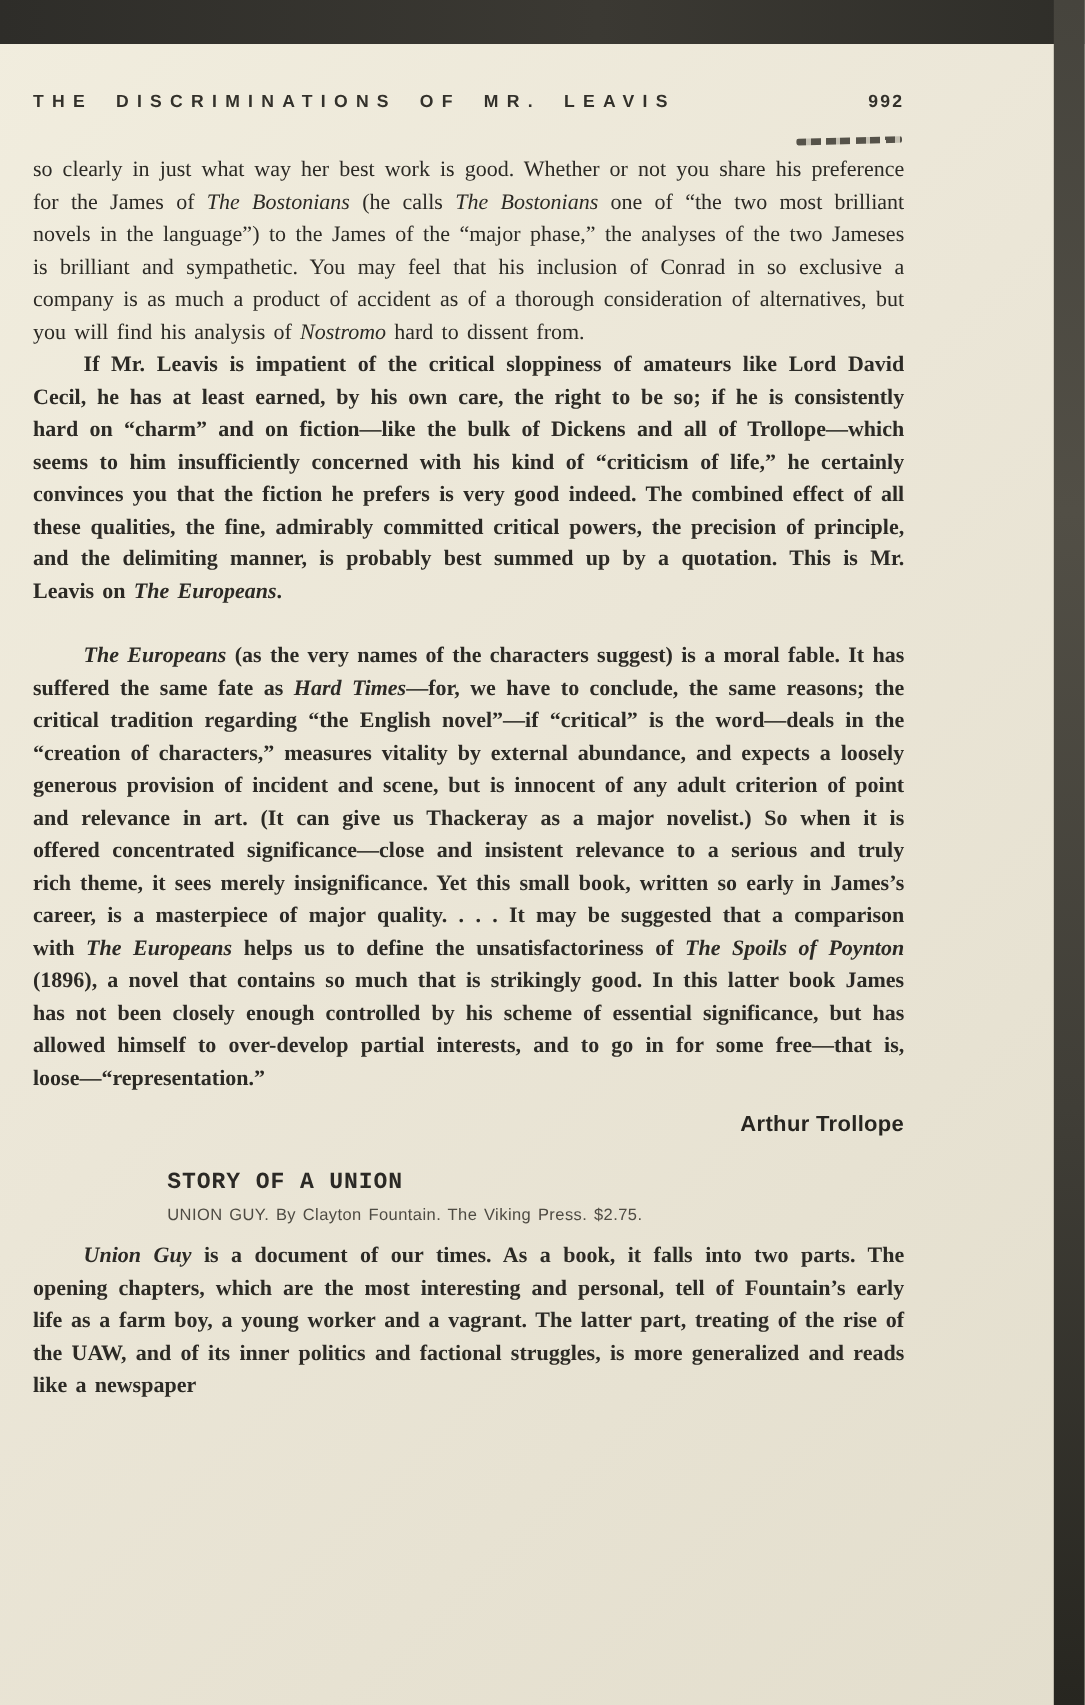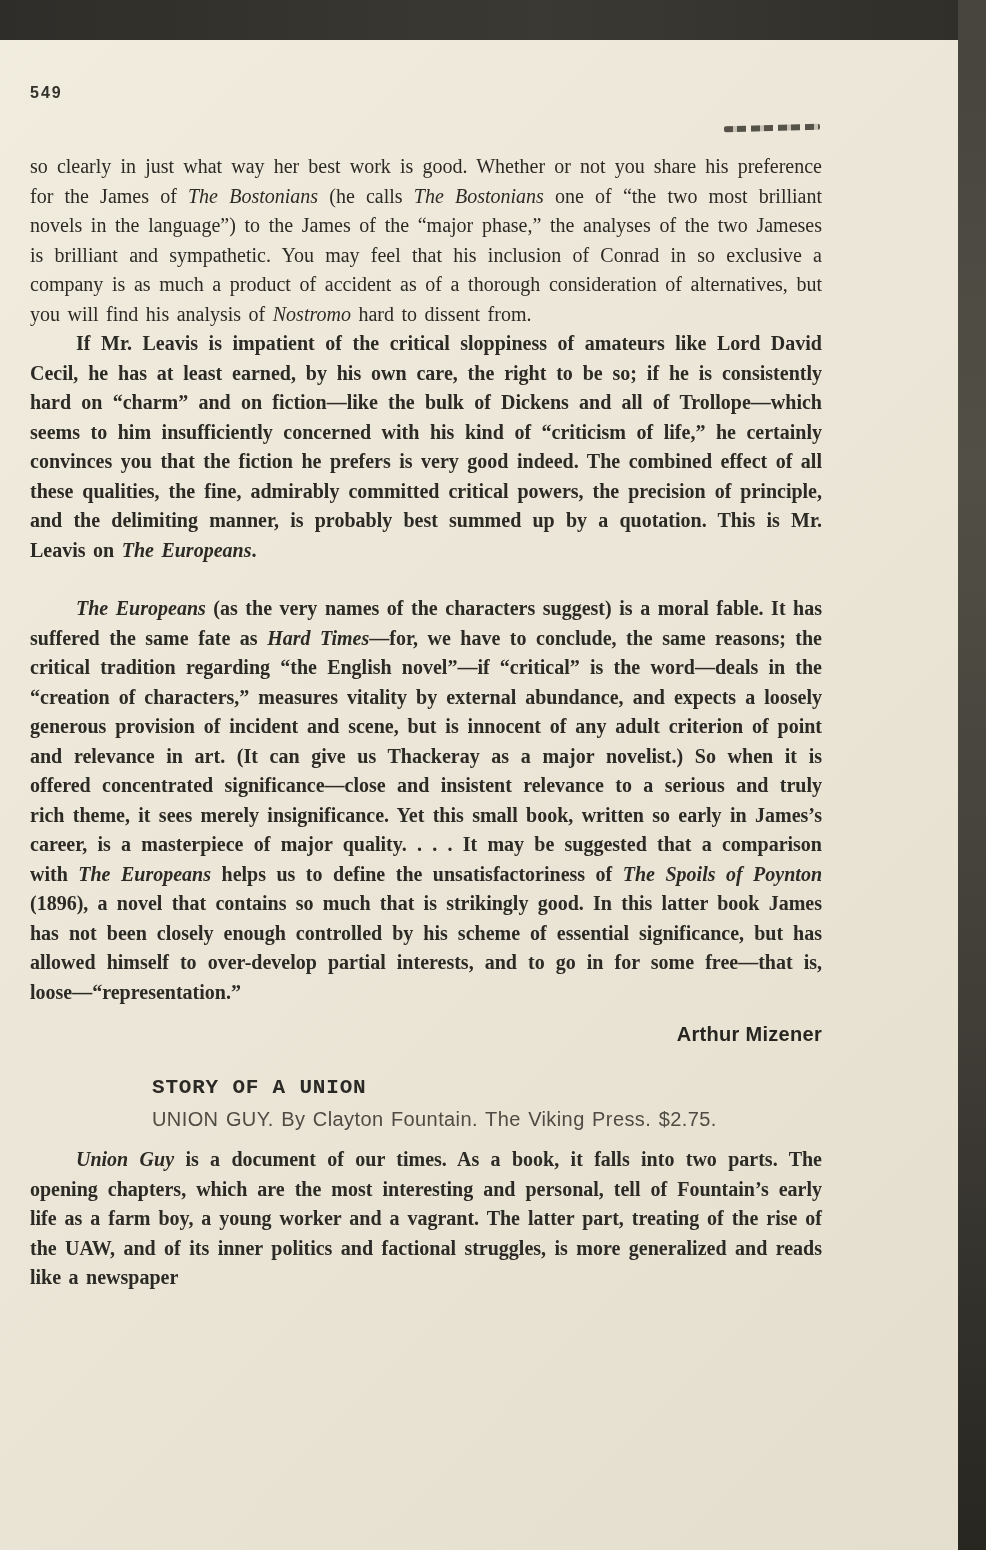--- a/index.html
+++ b/index.html
@@ -13,55 +13,56 @@
           background:linear-gradient(180deg,#46443d 0%, #524f46 30%, #403e37 65%, #272620 100%); }
   .page { position:relative; width:100%; height:100%; padding:84px 164px 60px 30px; color:#2c2a25; }
   .header { display:flex; justify-content:space-between; align-items:baseline;
           font-family:"Liberation Sans", sans-serif; font-weight:bold; color:#33312b; }
   .header-title { font-size:16px; letter-spacing:7.5px; word-spacing:9px; }
   .page-number { font-size:16px; letter-spacing:2px; }
   .smudge { position:absolute; top:125px; left:724px; width:96px; height:6px; transform:rotate(-1.5deg);
           background:repeating-linear-gradient(90deg,#3b3830 0 9px, rgba(59,56,48,.25) 9px 13px,
                      #3b3830 13px 22px, rgba(59,56,48,0) 22px 27px);
           border-radius:2px; opacity:.85; }
-  .essay-body { margin-top:50px; }
+  .essay-body { margin-top:38px; }
   p.para { font-size:20px; line-height:29.5px; text-align:justify; word-spacing:2.5px; }
   p.indent { text-indent:46px;font-weight:bold; }
   p.space-before { margin-top:29px; }
   .em { font-style:italic; }
   .signature { margin-top:16px; text-align:right; font-family:"Liberation Sans", sans-serif;
           font-weight:bold; font-size:20px; letter-spacing:.3px; color:#272520; }
   .review { margin-top:30px; }
   .review-heading { margin-left:122px; font-family:Liberation Mono, monospace; font-weight:bold;
           font-size:21px; letter-spacing:.8px; color:#2b2925; }
   .review-subheading { margin-left:122px; margin-top:9px; font-family:"Liberation Sans", sans-serif;
-          font-size:20px; letter-spacing:.4px; word-spacing:1.5px; color:#4e4b43; }
+          font-size:15px; letter-spacing:.4px; word-spacing:1.5px; color:#4e4b43; }
   .review-body { margin-top:14px; }
 </style>
 </head>
 <body>
 
 <div class="scan">
   <div class="top-band"></div>
   <div class="right-band"></div>
   <div class="smudge"></div>
 
   <div class="page">
 
     <div class="header">
-      <span class="page-number">549</span>
+      <span class="header-title">THE DISCRIMINATIONS OF MR. LEAVIS</span>
+      <span class="page-number">992</span>
     </div>
 
     <div class="essay-body">
         <p class="para"><span class="rm">so clearly in just what way her best work is good. Whether or not you share his preference for the James of </span><span class="em">The Bostonians</span><span class="rm"> (he calls </span><span class="em">The Bostonians</span><span class="rm"> one of “the two most brilliant novels in the language”) to the James of the “major phase,” the analyses of the two Jameses is brilliant and sympathetic. You may feel that his inclusion of Conrad in so exclusive a company is as much a product of accident as of a thorough consideration of alternatives, but you will find his analysis of </span><span class="em">Nostromo</span><span class="rm"> hard to dissent from.</span></p>
         <p class="para indent"><span class="rm">If Mr. Leavis is impatient of the critical sloppiness of amateurs like Lord David Cecil, he has at least earned, by his own care, the right to be so; if he is consistently hard on “charm” and on fiction—like the bulk of Dickens and all of Trollope—which seems to him insufficiently concerned with his kind of “criticism of life,” he certainly convinces you that the fiction he prefers is very good indeed. The combined effect of all these qualities, the fine, admirably committed critical powers, the precision of principle, and the delimiting manner, is probably best summed up by a quotation. This is Mr. Leavis on </span><span class="em">The Europeans</span><span class="rm">.</span></p>
         <p class="para indent space-before"><span class="em">The Europeans</span><span class="rm"> (as the very names of the characters suggest) is a moral fable. It has suffered the same fate as </span><span class="em">Hard Times</span><span class="rm">—for, we have to conclude, the same reasons; the critical tradition regarding “the English novel”—if “critical” is the word—deals in the “creation of characters,” measures vitality by external abundance, and expects a loosely generous provision of incident and scene, but is innocent of any adult criterion of point and relevance in art. (It can give us Thackeray as a major novelist.) So when it is offered concentrated significance—close and insistent relevance to a serious and truly rich theme, it sees merely insignificance. Yet this small book, written so early in James’s career, is a masterpiece of major quality. . . . It may be suggested that a comparison with </span><span class="em">The Europeans</span><span class="rm"> helps us to define the unsatisfactoriness of </span><span class="em">The Spoils of Poynton</span><span class="rm"> (1896), a novel that contains so much that is strikingly good. In this latter book James has not been closely enough controlled by his scheme of essential significance, but has allowed himself to over-develop partial interests, and to go in for some free—that is, loose—“representation.”</span></p>
       </div>
 
-    <div class="signature">Arthur Mizener</div>
+    <div class="signature">Arthur Trollope</div>
 
     <div class="review">
       <h2 class="review-heading">STORY OF A UNION</h2>
       <div class="review-subheading">UNION GUY. By Clayton Fountain. The Viking Press. $2.75.</div>
       <div class="review-body">
           <p class="para indent"><span class="em">Union Guy</span><span class="rm"> is a document of our times. As a book, it falls into two parts. The opening chapters, which are the most interesting and personal, tell of Fountain’s early life as a farm boy, a young worker and a vagrant. The latter part, treating of the rise of the UAW, and of its inner politics and factional struggles, is more generalized and reads like a newspaper</span></p>
         </div>
     </div>
 
   </div>

